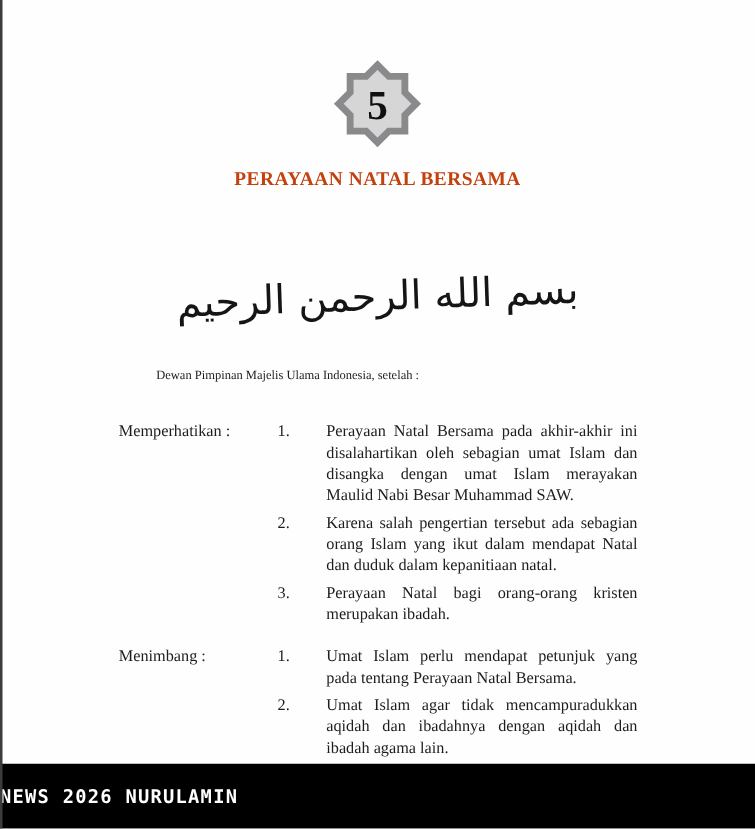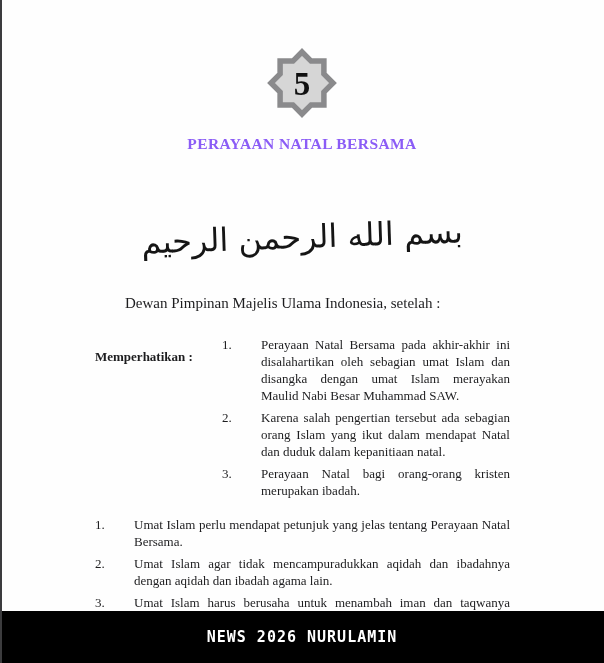--- a/index.html
+++ b/index.html
@@ -16,51 +16,50 @@
     background:#3c3c3e;z-index:5;
   }
   .badge-wrap{
     position:absolute;top:46px;left:0;right:0;
     display:flex;justify-content:center;
   }
   .title{
     position:absolute;top:135px;left:0;right:0;
     text-align:center;
     font-size:15.5px;font-weight:bold;letter-spacing:0.4px;
-    color:#8b5cf6;
+    color:#c2410c;
   }
   .bismillah{
     position:absolute;top:218px;left:0;right:0;
     text-align:center;
     font-family:"DejaVu Sans",sans-serif;
     font-size:32px;color:#151515;
     transform:rotate(-2deg);
   }
   .intro{
     position:absolute;top:295px;left:125px;
-    font-size:15px;
+    font-size:10px;
   }
   .sections{
     position:absolute;top:336px;left:95px;width:415px;
     font-size:13px;line-height:17px;
   }
   .section{display:flex;margin-bottom:12px;}
   .section-label{
     width:127px;flex-shrink:0;
-    font-weight:bold;
-    margin-top:12px;
+    font-weight:normal;
   }
   .items{flex:1;}
   .item{display:flex;margin-bottom:5px;}
   .item-num{width:28px;flex-shrink:0;}
   .item-text{flex:1;text-align:justify;margin-left:11px;}
   .footer{
     position:absolute;left:0;right:0;bottom:0;height:52px;
     background:#000000;z-index:4;
-    display:flex;align-items:center;justify-content:center;
+    display:flex;align-items:center;
   }
   .footer-text{
     color:#ffffff;
     font-family:"DejaVu Sans Mono","Liberation Mono",monospace;
     font-weight:bold;font-size:15px;letter-spacing:1px;
   }
   .star-num{
     font-family:"Liberation Serif","DejaVu Serif",serif;
     font-weight:bold;font-size:33px;fill:#101010;
   }
@@ -99,24 +98,25 @@
           <div class="item-text">Karena salah pengertian tersebut ada sebagian orang Islam yang ikut dalam mendapat Natal dan duduk dalam kepanitiaan natal.</div>
         </div>
         <div class="item">
           <div class="item-num">3.</div>
           <div class="item-text">Perayaan Natal bagi orang-orang kristen merupakan ibadah.</div>
         </div>
       </div>
     </div>
 
     <div class="section">
+      <div class="section-label">Menimbang :</div>
       <div class="items">
         <div class="item">
           <div class="item-num">1.</div>
-          <div class="item-text">Umat Islam perlu mendapat petunjuk yang jelas tentang Perayaan Natal Bersama.</div>
+          <div class="item-text">Umat Islam perlu mendapat petunjuk yang pada tentang Perayaan Natal Bersama.</div>
         </div>
         <div class="item">
           <div class="item-num">2.</div>
           <div class="item-text">Umat Islam agar tidak mencampuradukkan aqidah dan ibadahnya dengan aqidah dan ibadah agama lain.</div>
         </div>
         <div class="item">
           <div class="item-num">3.</div>
           <div class="item-text">Umat Islam harus berusaha untuk menambah iman dan taqwanya kepada Allah SWT.</div>
         </div>
       </div>

